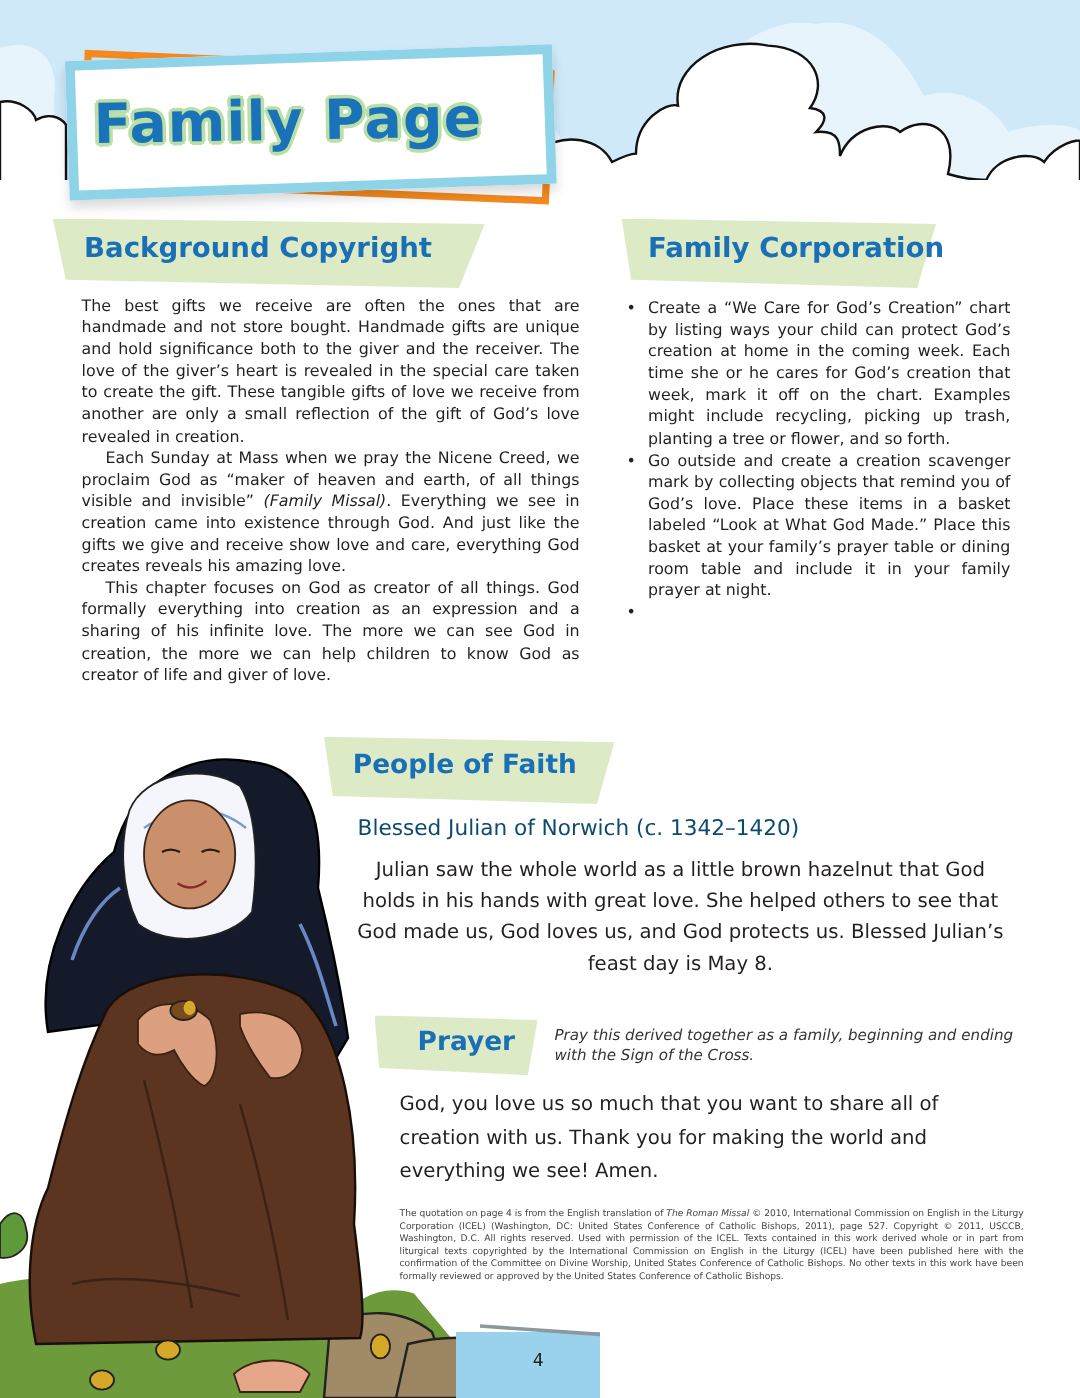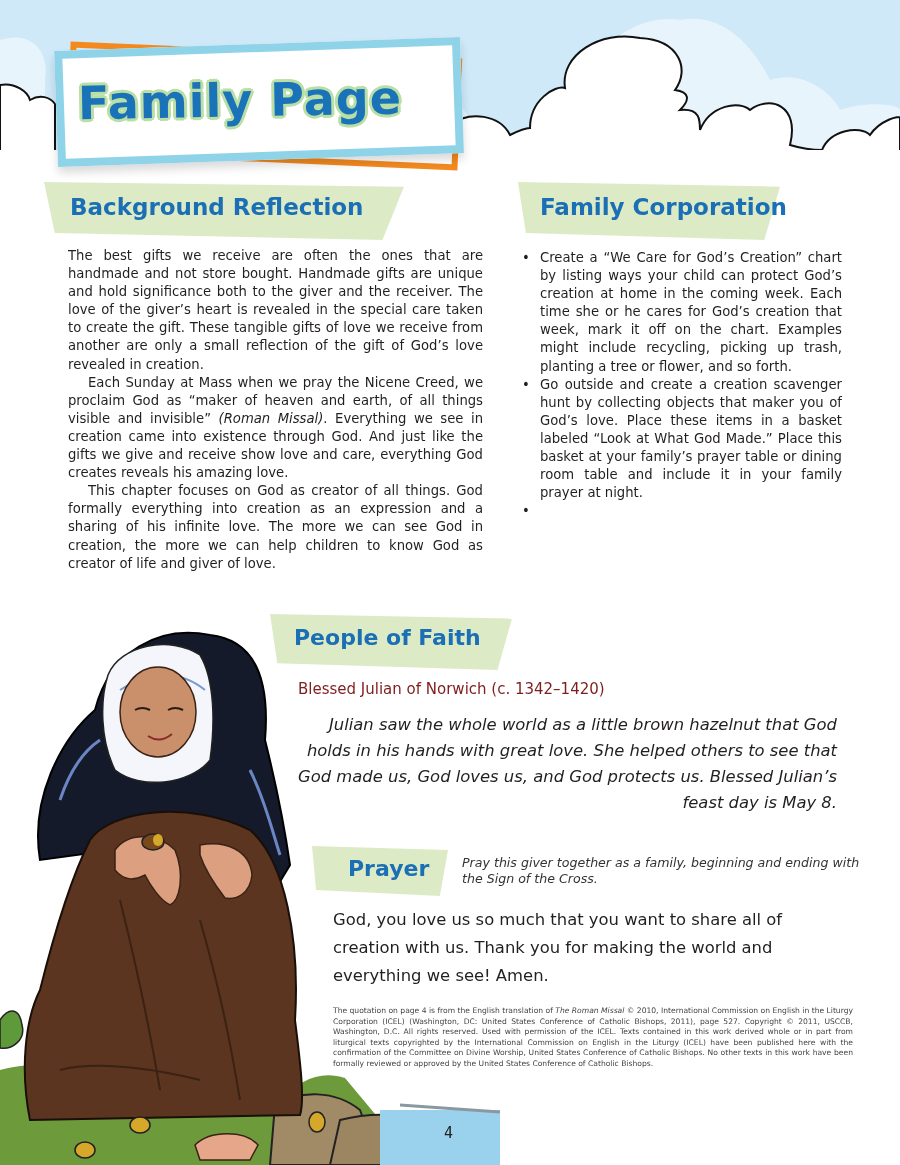--- a/index.html
+++ b/index.html
@@ -48,21 +48,21 @@
       font-size: 13.2px; line-height: 18.1px; color: #231f20; text-align: justify;
     }
     .body-text p { margin: 0; text-indent: 0; }
     .body-text p.indent { text-indent: 20px; }
     .body-text em { font-style: italic; }
     ul.activities { margin: 0; padding: 0; list-style: none; }
     ul.activities li { position: relative; padding-left: 20px; }
     ul.activities li .bullet { position: absolute; left: 2px; top: 0; }
     .saint-name {
       position: absolute; left: 298px; top: 680px;
-      font-family: "DejaVu Sans", sans-serif; font-size: 15px; color: #7f1d1d;
+      font-family: "DejaVu Sans", sans-serif; font-size: 18px; color: #0c4a6e;
     }
     .saint-text {
       position: absolute; left: 297px; top: 712px; width: 540px;
       font-size: 16.4px; line-height: 26px; color: #231f20;
     }
     .prayer-note {
       position: absolute; left: 462px; top: 855px; width: 400px;
       font-size: 12.6px; line-height: 16px; font-style: italic; color: #333;
     }
     .prayer-text {
@@ -97,35 +97,35 @@
   </svg>
 </div>
 
 <div class="banner">
   <div class="frame-orange"></div>
   <div class="frame-blue"></div>
   <div class="title">Family Page</div>
 </div>
 
 <div class="tab" style="left:44px; top:182px; width:360px; height:58px;"></div>
-<div class="tab-label" style="left:70px; top:194px; font-size:23px;">Background Reflection</div>
+<div class="tab-label" style="left:70px; top:194px; font-size:23px;">Background Copyright</div>
 
 <div class="body-text" style="left:68px; top:247px; width:415px;">
   <p>The best gifts we receive are often the ones that are handmade and not store bought. Handmade gifts are unique and hold significance both to the giver and the receiver. The love of the giver’s heart is revealed in the special care taken to create the gift. These tangible gifts of love we receive from another are only a small reflection of the gift of God’s love revealed in creation.</p>
-  <p class="indent"><span>Each Sunday at Mass when we pray the Nicene Creed, we proclaim God as “maker of heaven and earth, of all things visible and invisible” </span><em>(Roman Missal)</em><span>. Everything we see in creation came into existence through God. And just like the gifts we give and receive show love and care, everything God creates reveals his amazing love.</span></p>
+  <p class="indent"><span>Each Sunday at Mass when we pray the Nicene Creed, we proclaim God as “maker of heaven and earth, of all things visible and invisible” </span><em>(Family Missal)</em><span>. Everything we see in creation came into existence through God. And just like the gifts we give and receive show love and care, everything God creates reveals his amazing love.</span></p>
   <p class="indent">This chapter focuses on God as creator of all things. God formally everything into creation as an expression and a sharing of his infinite love. The more we can see God in creation, the more we can help children to know God as creator of life and giver of love.</p>
 </div>
 
 <div class="tab" style="left:518px; top:182px; width:262px; height:58px;"></div>
 <div class="tab-label" style="left:540px; top:194px; font-size:23px;">Family Corporation</div>
 
 <div class="body-text" style="left:520px; top:249px; width:322px;">
   <ul class="activities">
     <li><span class="bullet">•</span><span>Create a “We Care for God’s Creation” chart by listing ways your child can protect God’s creation at home in the coming week. Each time she or he cares for God’s creation that week, mark it off on the chart. Examples might include recycling, picking up trash, planting a tree or flower, and so forth.</span></li>
-    <li><span class="bullet">•</span><span>Go outside and create a creation scavenger hunt by collecting objects that maker you of God’s love. Place these items in a basket labeled “Look at What God Made.” Place this basket at your family’s prayer table or dining room table and include it in your family prayer at night.</span></li>
+    <li><span class="bullet">•</span><span>Go outside and create a creation scavenger mark by collecting objects that remind you of God’s love. Place these items in a basket labeled “Look at What God Made.” Place this basket at your family’s prayer table or dining room table and include it in your family prayer at night.</span></li>
     <li><span class="bullet">•</span></li>
   </ul>
 </div>
 
 <div class="illustration">
   <svg width="500" height="565" viewBox="0 0 500 565">
 
     <path d="M0 470 C 60 455, 140 470, 280 500 C 300 480, 320 470, 345 478 L 380 520 L 500 528 L 500 565 L 0 565 Z" fill="#6d9a3a"></path>
     <path d="M275 505 C 300 490, 335 490, 360 510 L 380 565 L 270 565 Z" fill="#a18a66" stroke="#222" stroke-width="2"></path>
     <path d="M340 520 C 380 510, 420 515, 440 530 L 440 565 L 330 565 Z" fill="#9c8561" stroke="#222" stroke-width="2"></path>
@@ -162,22 +162,22 @@
     <ellipse cx="317" cy="522" rx="8" ry="10" fill="#d6a82a" stroke="#222" stroke-width="1.5"></ellipse>
 
     <path d="M195 545 C 210 530, 245 530, 258 545 L 250 560 L 200 560 Z" fill="#e6a68a" stroke="#3a2214" stroke-width="1.5"></path>
   </svg>
 </div>
 
 <div class="tab" style="left:270px; top:614px; width:242px; height:56px;"></div>
 <div class="tab-label" style="left:294px; top:625px; font-size:22px;">People of Faith</div>
 
 <div class="saint-name">Blessed Julian of Norwich (c. 1342–1420)</div>
-<div class="body-text saint-text" style="text-align:right;font-style:italic;">Julian saw the whole world as a little brown hazelnut that God holds in his hands with great love. She helped others to see that God made us, God loves us, and God protects us. Blessed Julian’s feast day is May 8.</div>
+<div class="body-text saint-text" style="text-align:center;">Julian saw the whole world as a little brown hazelnut that God holds in his hands with great love. She helped others to see that God made us, God loves us, and God protects us. Blessed Julian’s feast day is May 8.</div>
 
 <div class="tab" style="left:312px; top:846px; width:136px; height:50px;"></div>
 <div class="tab-label" style="left:348px; top:856px; font-size:22px;">Prayer</div>
-<div class="prayer-note">Pray this giver together as a family, beginning and ending with the Sign of the Cross.</div>
+<div class="prayer-note">Pray this derived together as a family, beginning and ending with the Sign of the Cross.</div>
 <div class="prayer-text">God, you love us so much that you want to share all of creation with us. Thank you for making the world and everything we see! Amen.</div>
 
 <div class="footnote"><span>The quotation on page 4 is from the English translation of </span><em>The Roman Missal</em><span> © 2010, International Commission on English in the Liturgy Corporation (ICEL) (Washington, DC: United States Conference of Catholic Bishops, 2011), page 527. Copyright © 2011, USCCB, Washington, D.C. All rights reserved. Used with permission of the ICEL. Texts contained in this work derived whole or in part from liturgical texts copyrighted by the International Commission on English in the Liturgy (ICEL) have been published here with the confirmation of the Committee on Divine Worship, United States Conference of Catholic Bishops. No other texts in this work have been formally reviewed or approved by the United States Conference of Catholic Bishops.</span></div>
 
 <div class="page-number">4</div>
 
 </body></html>

